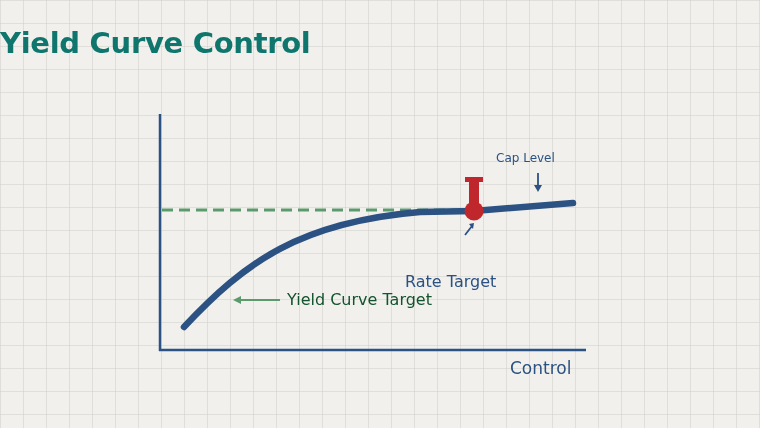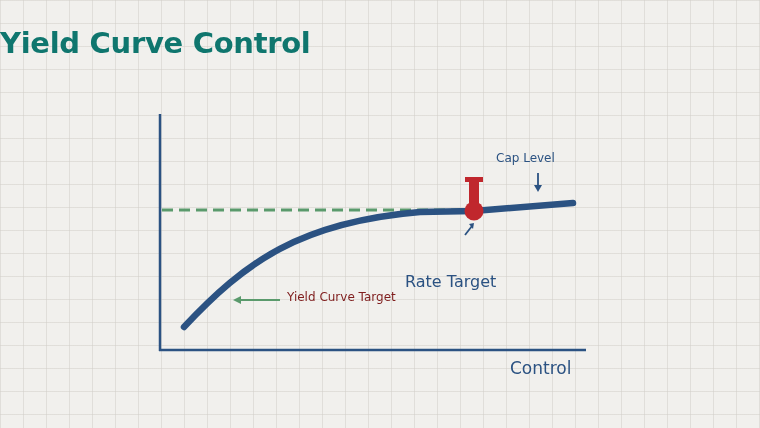--- a/index.html
+++ b/index.html
@@ -16,21 +16,21 @@
     .title {
       position: absolute; left: 0; width: 760px; top: 26px;
       font-size: 29px; font-weight: bold;
       color: #0f766e; letter-spacing: -0.3px;
     }
     .lbl { position: absolute; color: #2b5282; font-size: 16px; white-space: nowrap; }
     .ylabel { left: 80px; top: 115px; text-align: center; line-height: 22px; width: 80px; font-size: 16px; }
     .xlabel { left: 510px; top: 358px; font-size: 17px; }
     .cap-label { left: 496px; top: 151px; font-size: 12px; }
     .rate-label { left: 405px; top: 242px; font-size: 16px; margin-top: 30px; }
-    .yct-label { left: 287px; top: 290px; font-size: 12px; color: #7f1d1d; }
+    .yct-label { left: 287px; top: 290px; font-size: 16px; color: #14532d; }
     svg.plot { position: absolute; left: 0; top: 0; }
   </style>
 </head>
 <body>
 
 <div class="title">Yield Curve Control</div>
 
 <svg class="plot" width="760" height="428">
 
   <line x1="160" y1="114" x2="160" y2="351" stroke="#2b5282" stroke-width="2.5"></line>

